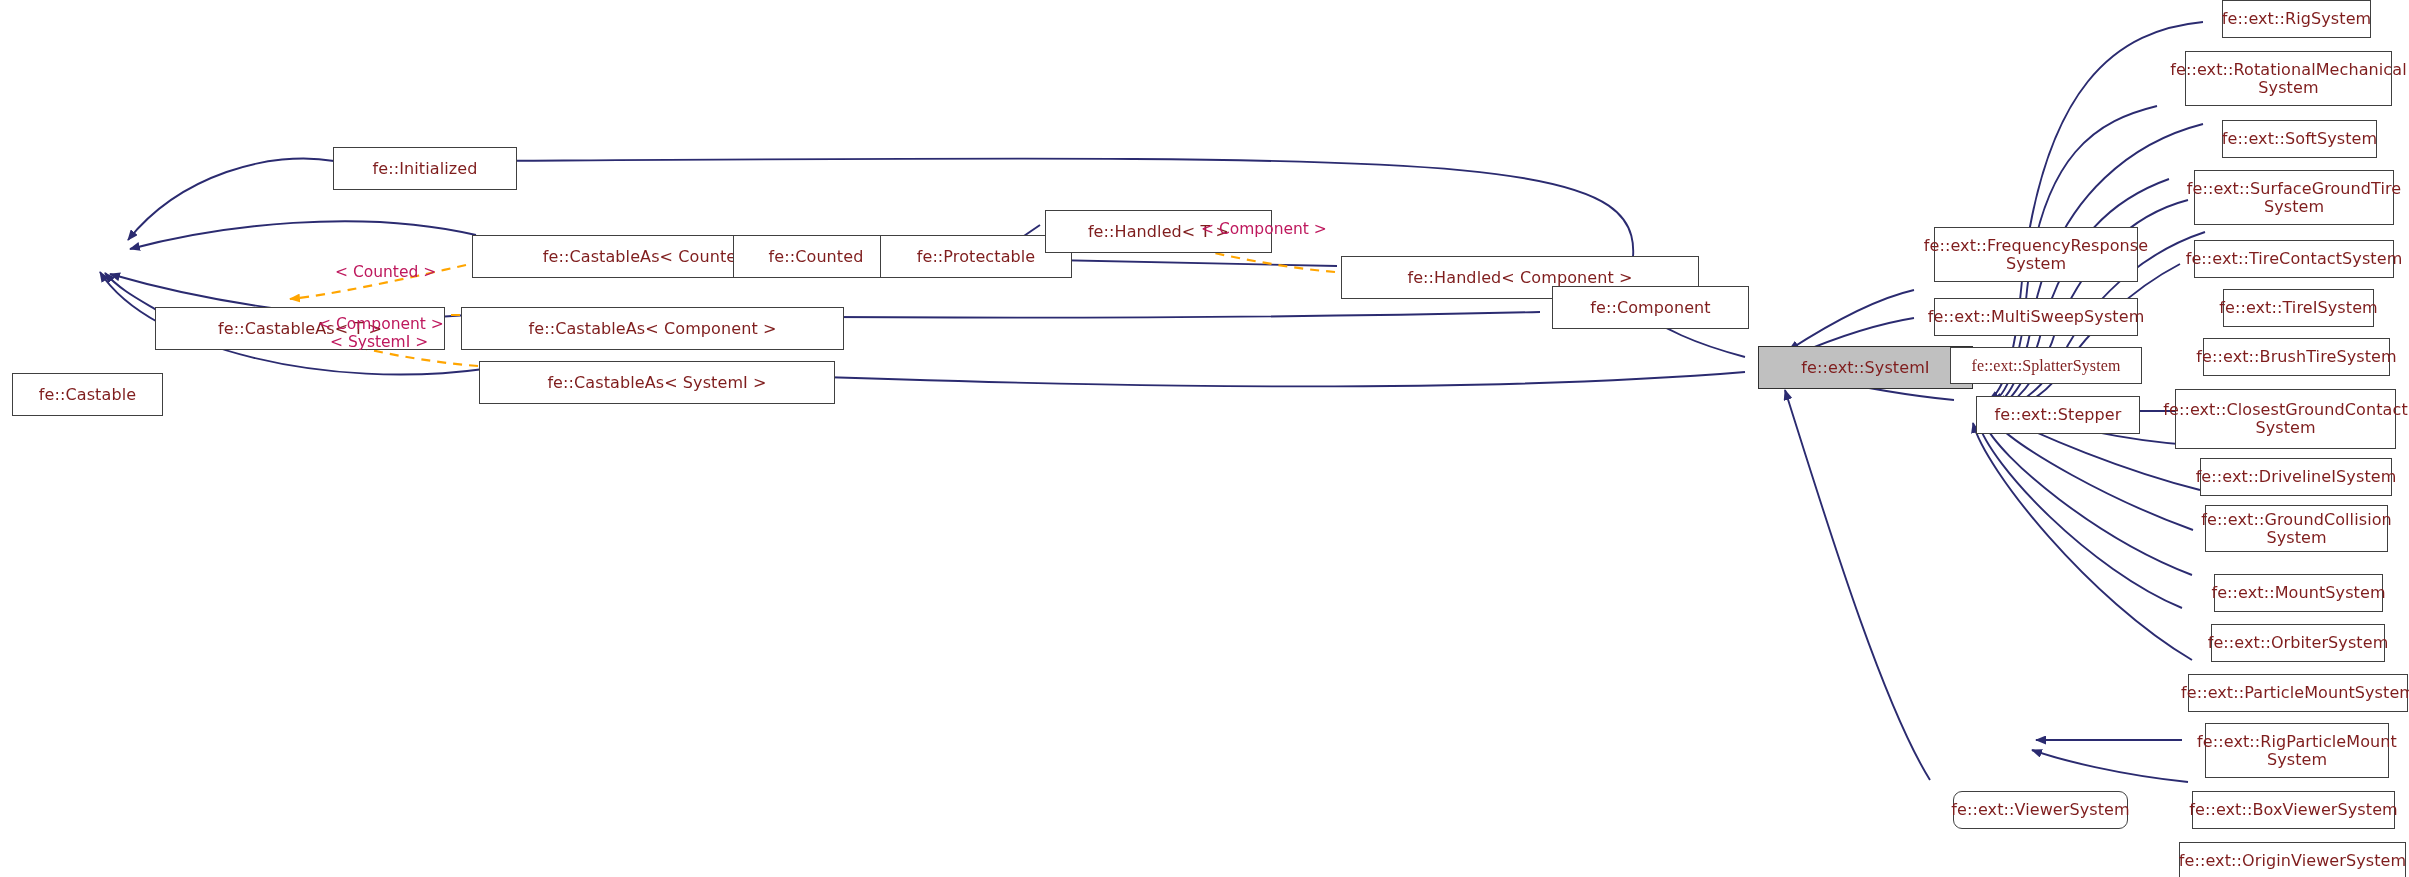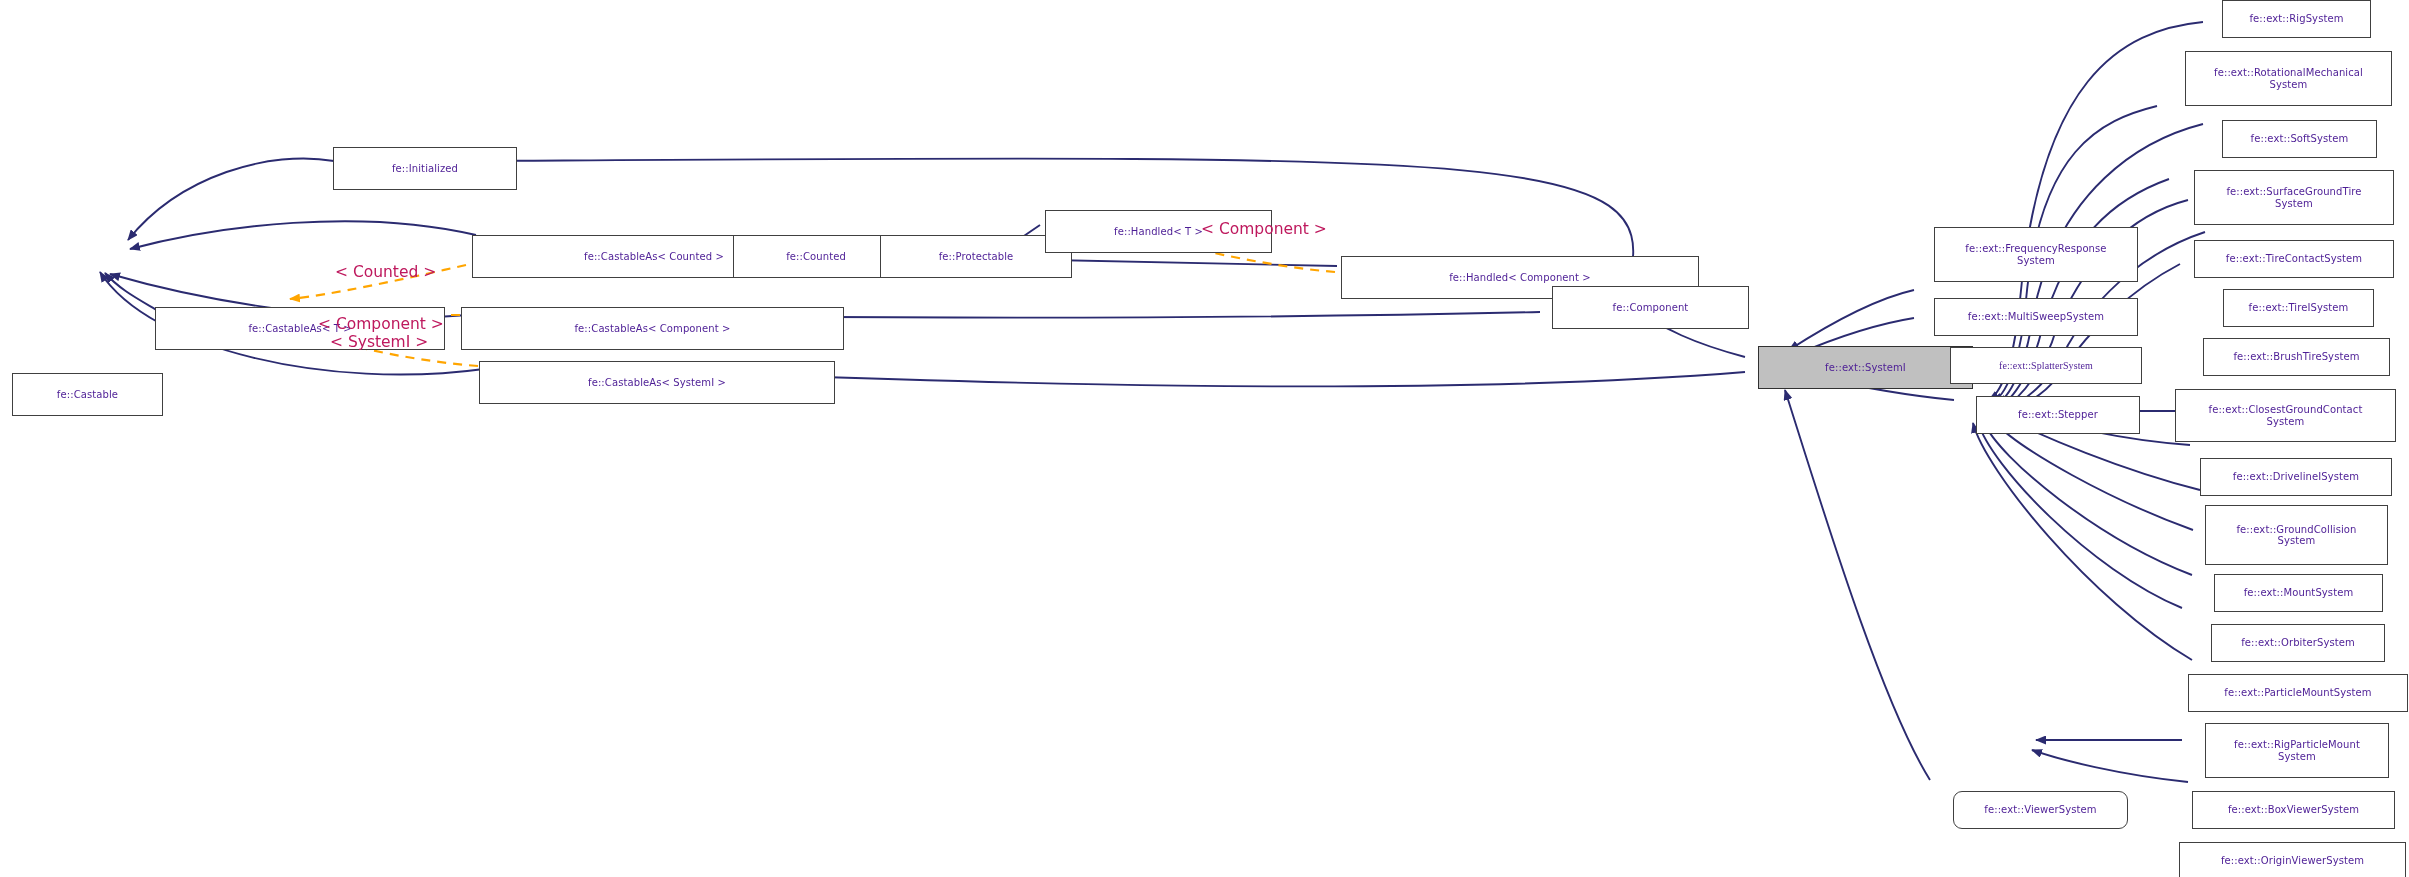--- a/index.html
+++ b/index.html
@@ -22,22 +22,22 @@
     top: 0;
     width: 2409px;
     height: 877px;
     pointer-events: none;
   }
   .node {
     position: absolute;
     box-sizing: border-box;
     border: 1px solid #404040;
     background: #ffffff;
-    color: #4c1d95;
-    font-size: 10px;
+    color: #7f1d1d;
+    font-size: 16px;
     line-height: 1.12;
     display: flex;
     align-items: center;
     justify-content: center;
     text-align: center;
     white-space: pre-line;
     padding: 1px 4px;
     letter-spacing: 0.1px;
   }
   .node.highlight {
@@ -160,24 +160,24 @@
       <div class="node" style="left: 1953px; top: 791px; width: 175px; height: 38px; border-radius: 9px;">fe::ext::ViewerSystem</div>
       <div class="node" style="left: 2222px; top: 0px; width: 149px; height: 38px;">fe::ext::RigSystem</div>
       <div class="node" style="left: 2185px; top: 51px; width: 207px; height: 55px;">fe::ext::RotationalMechanical
 System</div>
       <div class="node" style="left: 2222px; top: 120px; width: 155px; height: 38px;">fe::ext::SoftSystem</div>
       <div class="node" style="left: 2194px; top: 170px; width: 200px; height: 55px;">fe::ext::SurfaceGroundTire
 System</div>
       <div class="node" style="left: 2194px; top: 240px; width: 200px; height: 38px;">fe::ext::TireContactSystem</div>
       <div class="node" style="left: 2223px; top: 289px; width: 151px; height: 38px;">fe::ext::TireISystem</div>
       <div class="node" style="left: 2203px; top: 338px; width: 187px; height: 38px;">fe::ext::BrushTireSystem</div>
-      <div class="node" style="left: 2175px; top: 389px; width: 221px; height: 53px;">fe::ext::ClosestGroundContact
+      <div class="node" style="left: 2175px; top: 389px; width: 221px; height: 60px;">fe::ext::ClosestGroundContact
 System</div>
       <div class="node" style="left: 2200px; top: 458px; width: 192px; height: 38px;">fe::ext::DrivelineISystem</div>
-      <div class="node" style="left: 2205px; top: 505px; width: 183px; height: 60px;">fe::ext::GroundCollision
+      <div class="node" style="left: 2205px; top: 505px; width: 183px; height: 47px;">fe::ext::GroundCollision
 System</div>
       <div class="node" style="left: 2214px; top: 574px; width: 169px; height: 38px;">fe::ext::MountSystem</div>
       <div class="node" style="left: 2211px; top: 624px; width: 174px; height: 38px;">fe::ext::OrbiterSystem</div>
       <div class="node" style="left: 2188px; top: 674px; width: 220px; height: 38px;">fe::ext::ParticleMountSystem</div>
       <div class="node" style="left: 2205px; top: 723px; width: 184px; height: 55px;">fe::ext::RigParticleMount
 System</div>
       <div class="node" style="left: 2192px; top: 791px; width: 203px; height: 38px;">fe::ext::BoxViewerSystem</div>
       <div class="node" style="left: 2179px; top: 842px; width: 227px; height: 38px;">fe::ext::OriginViewerSystem</div>
     </div>
 

